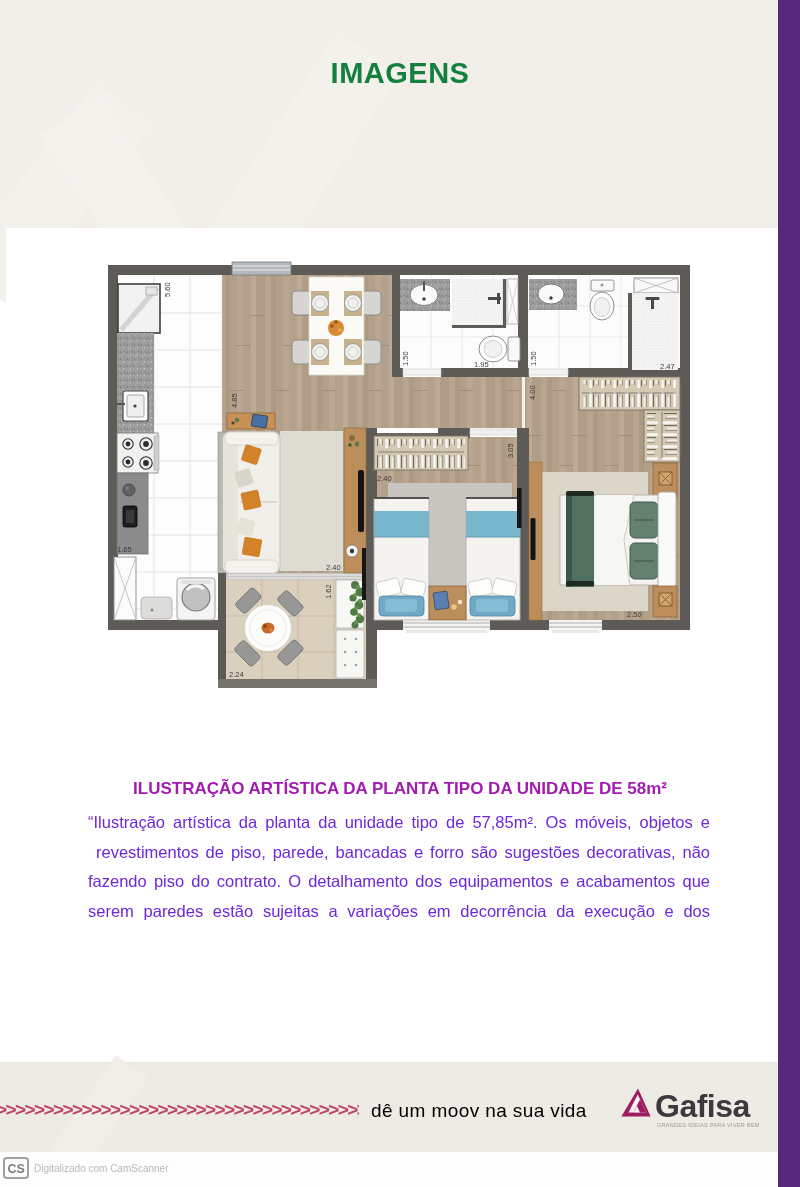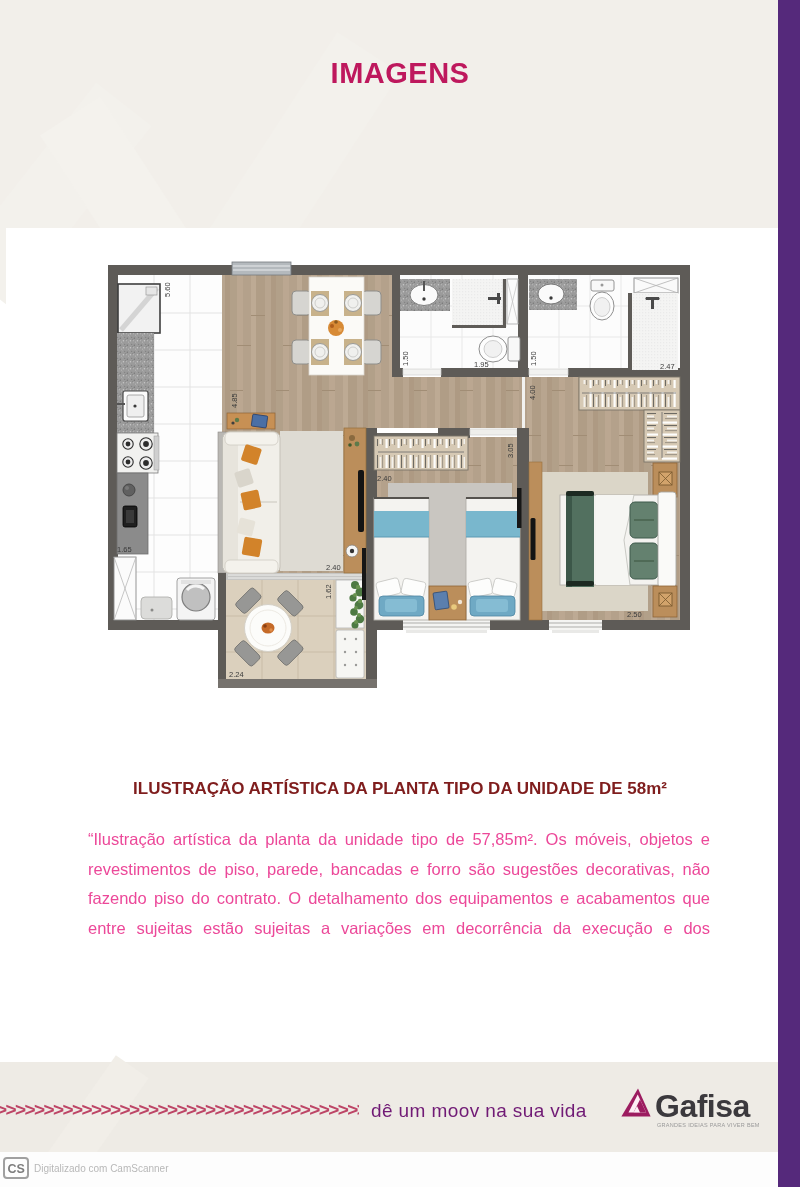--- a/index.html
+++ b/index.html
@@ -11,21 +11,21 @@
 <body>
 
 <div class="abs" style="left:0;top:0;width:800px;height:230px;background:#f2efea;"></div>
 
 <div class="abs" style="left:18px;top:80px;width:70px;height:230px;background:#f3f1ec;transform:rotate(38deg);"></div>
 
 <div class="abs" style="left:105px;top:95px;width:72px;height:260px;background:#f4f2ed;transform:rotate(-33deg);"></div>
 
 <div class="abs" style="left:255px;top:30px;width:75px;height:280px;background:#f3f1ec;transform:rotate(33deg);"></div>
 
-<div class="abs" style="left:0;top:57px;width:800px;text-align:center;color:#be185d;font-size:29px;font-weight:bold;letter-spacing:0.5px;">IMAGENS</div>
+<div class="abs" style="left:0;top:57px;width:800px;text-align:center;color:#15803d;font-size:29px;font-weight:bold;letter-spacing:0.5px;">IMAGENS</div>
 
 <div class="abs" style="left:6px;top:228px;width:772px;height:834px;background:#ffffff;"></div>
 
 <div class="abs" style="left:0;top:1062px;width:800px;height:90px;background:#eeebe5;"></div>
 
 <div class="abs" style="left:75px;top:1055px;width:40px;height:130px;background:#f1eee8;transform:rotate(35deg);"></div>
 
 <div class="abs" style="left:0;top:1152px;width:800px;height:35px;background:#fdfdfd;"></div>
 
 <svg class="abs" style="left:0;top:0;" width="800" height="1187" viewBox="0 0 800 1187">
@@ -490,32 +490,32 @@
     </g>
 
 <g>
       <rect x="529" y="462" width="13" height="158" fill="#bb8e5b" stroke="#96703d" stroke-width="0.6"></rect>
 <rect x="530.5" y="518" width="5" height="42" rx="1.5" fill="#141414"></rect>
     </g>
 
 <text x="627" y="617" font-size="7.5" fill="#3a3a3a">2.50</text>
 </svg>
 
-<div class="abs" style="left:0;top:779px;width:800px;text-align:center;font-size:17px;font-weight:bold;color:#7f1d1d;">ILUSTRAÇÃO ARTÍSTICA DA PLANTA TIPO DA UNIDADE DE 58m²</div>
-
-<div class="abs" style="left:88px;top:825px;width:622px;font-size:16.5px;line-height:29.6px;color:#ec4899;">
+<div class="abs" style="left:0;top:779px;width:800px;text-align:center;font-size:17px;font-weight:bold;color:#a21caf;">ILUSTRAÇÃO ARTÍSTICA DA PLANTA TIPO DA UNIDADE DE 58m²</div>
+
+<div class="abs" style="left:88px;top:808px;width:622px;font-size:16.5px;line-height:29.6px;color:#6d28d9;">
 <div style="text-align:justify;text-align-last:justify;">“Ilustração artística da planta da unidade tipo de 57,85m². Os móveis, objetos e</div>
-<div style="text-align:justify;text-align-last:justify;">revestimentos de piso, parede, bancadas e forro são sugestões decorativas, não</div>
+<div style="text-align:justify;text-align-last:justify;margin-left:8px;">revestimentos de piso, parede, bancadas e forro são sugestões decorativas, não</div>
 <div style="text-align:justify;text-align-last:justify;">fazendo piso do contrato. O detalhamento dos equipamentos e acabamentos que</div>
-<div style="text-align:justify;text-align-last:justify;">entre sujeitas estão sujeitas a variações em decorrência da execução e dos</div>
+<div style="text-align:justify;text-align-last:justify;">serem paredes estão sujeitas a variações em decorrência da execução e dos</div>
 </div>
 
 <div class="abs" style="left:-4px;top:1099px;width:363px;height:22px;overflow:hidden;color:#bd4566;font-size:19px;font-weight:bold;letter-spacing:-1.6px;white-space:nowrap;">&gt;&gt;&gt;&gt;&gt;&gt;&gt;&gt;&gt;&gt;&gt;&gt;&gt;&gt;&gt;&gt;&gt;&gt;&gt;&gt;&gt;&gt;&gt;&gt;&gt;&gt;&gt;&gt;&gt;&gt;&gt;&gt;&gt;&gt;&gt;&gt;&gt;&gt;&gt;&gt;&gt;&gt;&gt;&gt;&gt;</div>
 
-<div class="abs" style="left:371px;top:1100px;width:240px;color:#701a75;font-size:19px;letter-spacing:0.4px;">dê um moov na sua vida</div>
+<div class="abs" style="left:371px;top:1100px;width:240px;color:#000000;font-size:19px;letter-spacing:0.4px;">dê um moov na sua vida</div>
 
 <svg class="abs" style="left:615px;top:1082px;" width="160" height="52" viewBox="0 0 160 52">
 
   <path d="M 23 6.5 L 35.6 34.6 L 6.4 34.6 Z" fill="#9c1c60"></path>
   <path d="M 22.7 12.5 L 31.2 30.6 L 13.5 30.6 Z" fill="#fdeef5"></path>
   <path d="M 25 17.5 L 31.2 30.6 L 18.5 30.6 Z" fill="#9c1c60"></path>
   <path d="M 22 24 L 25 30.6 L 18.5 30.6 Z" fill="#fdeef5"></path>
 
   <text x="40" y="34.5" font-family="Liberation Sans,sans-serif" font-size="32" font-weight="bold" fill="#3b393d" letter-spacing="-0.5">Gafisa</text>
 

